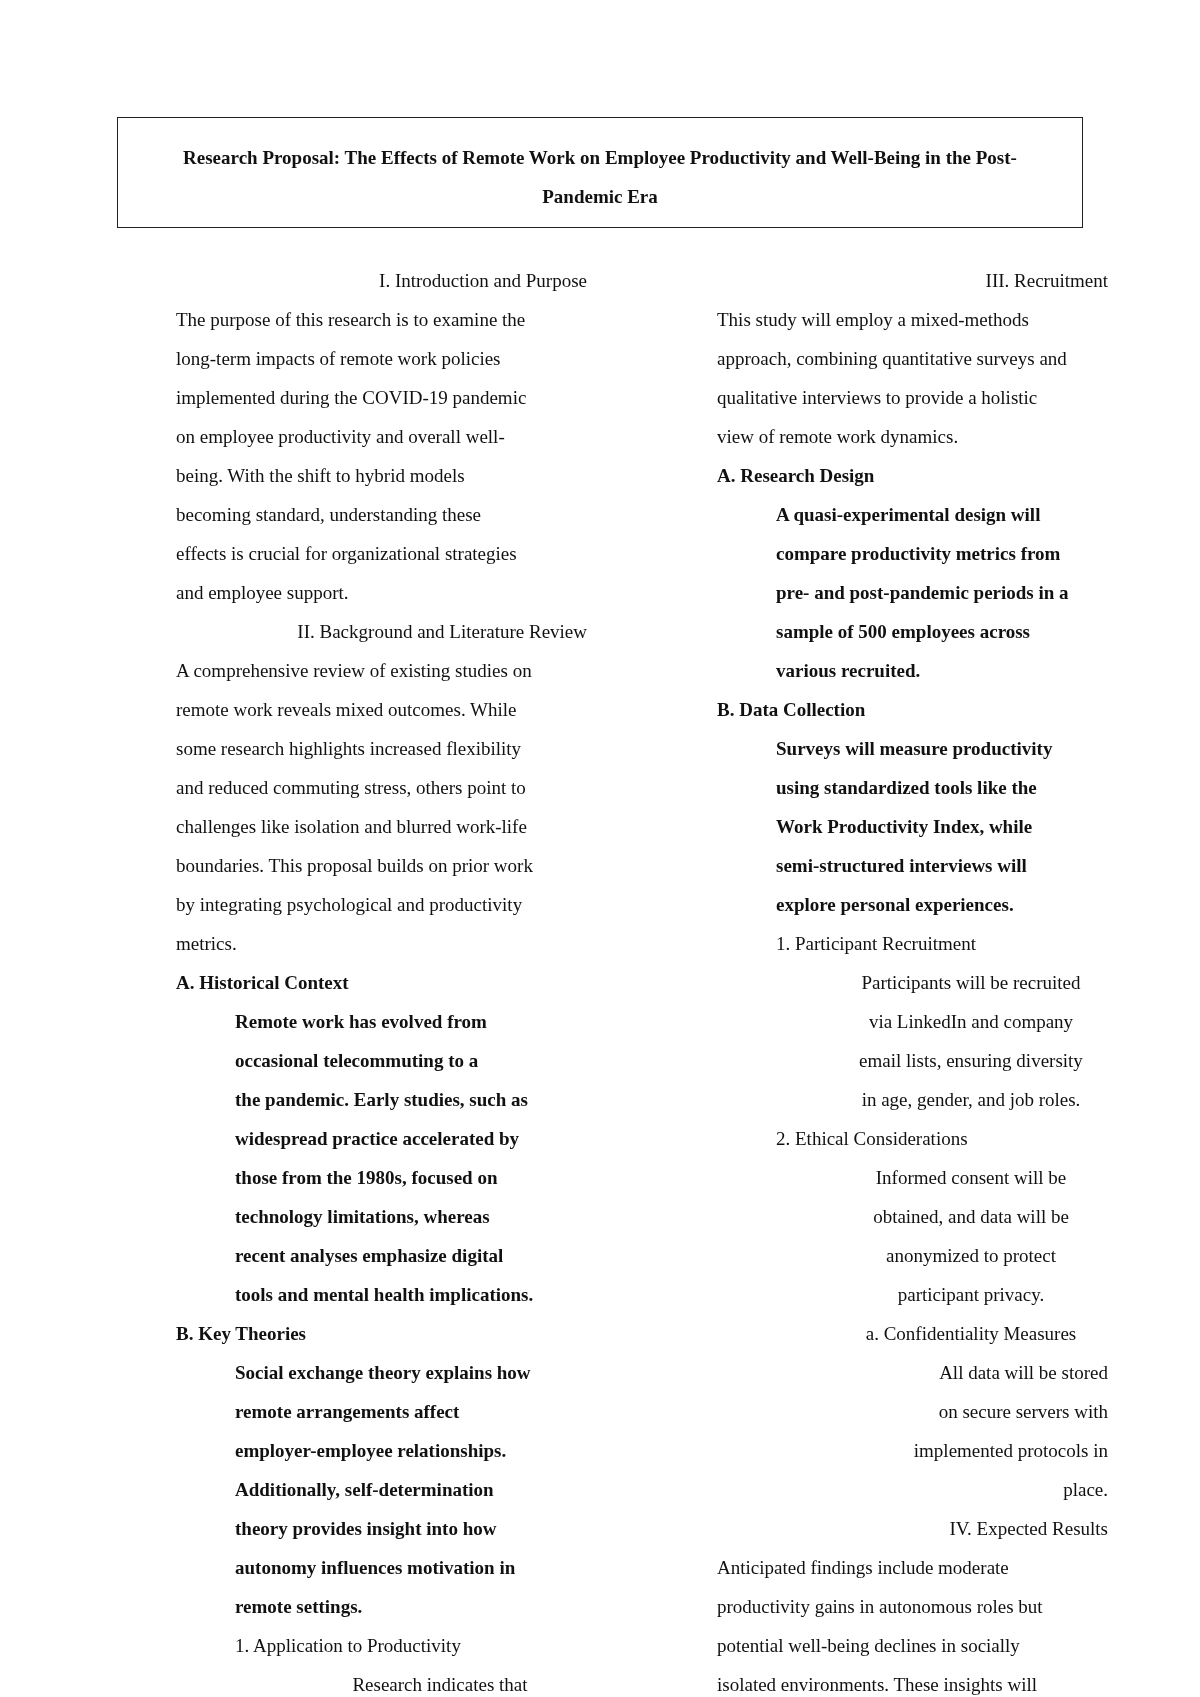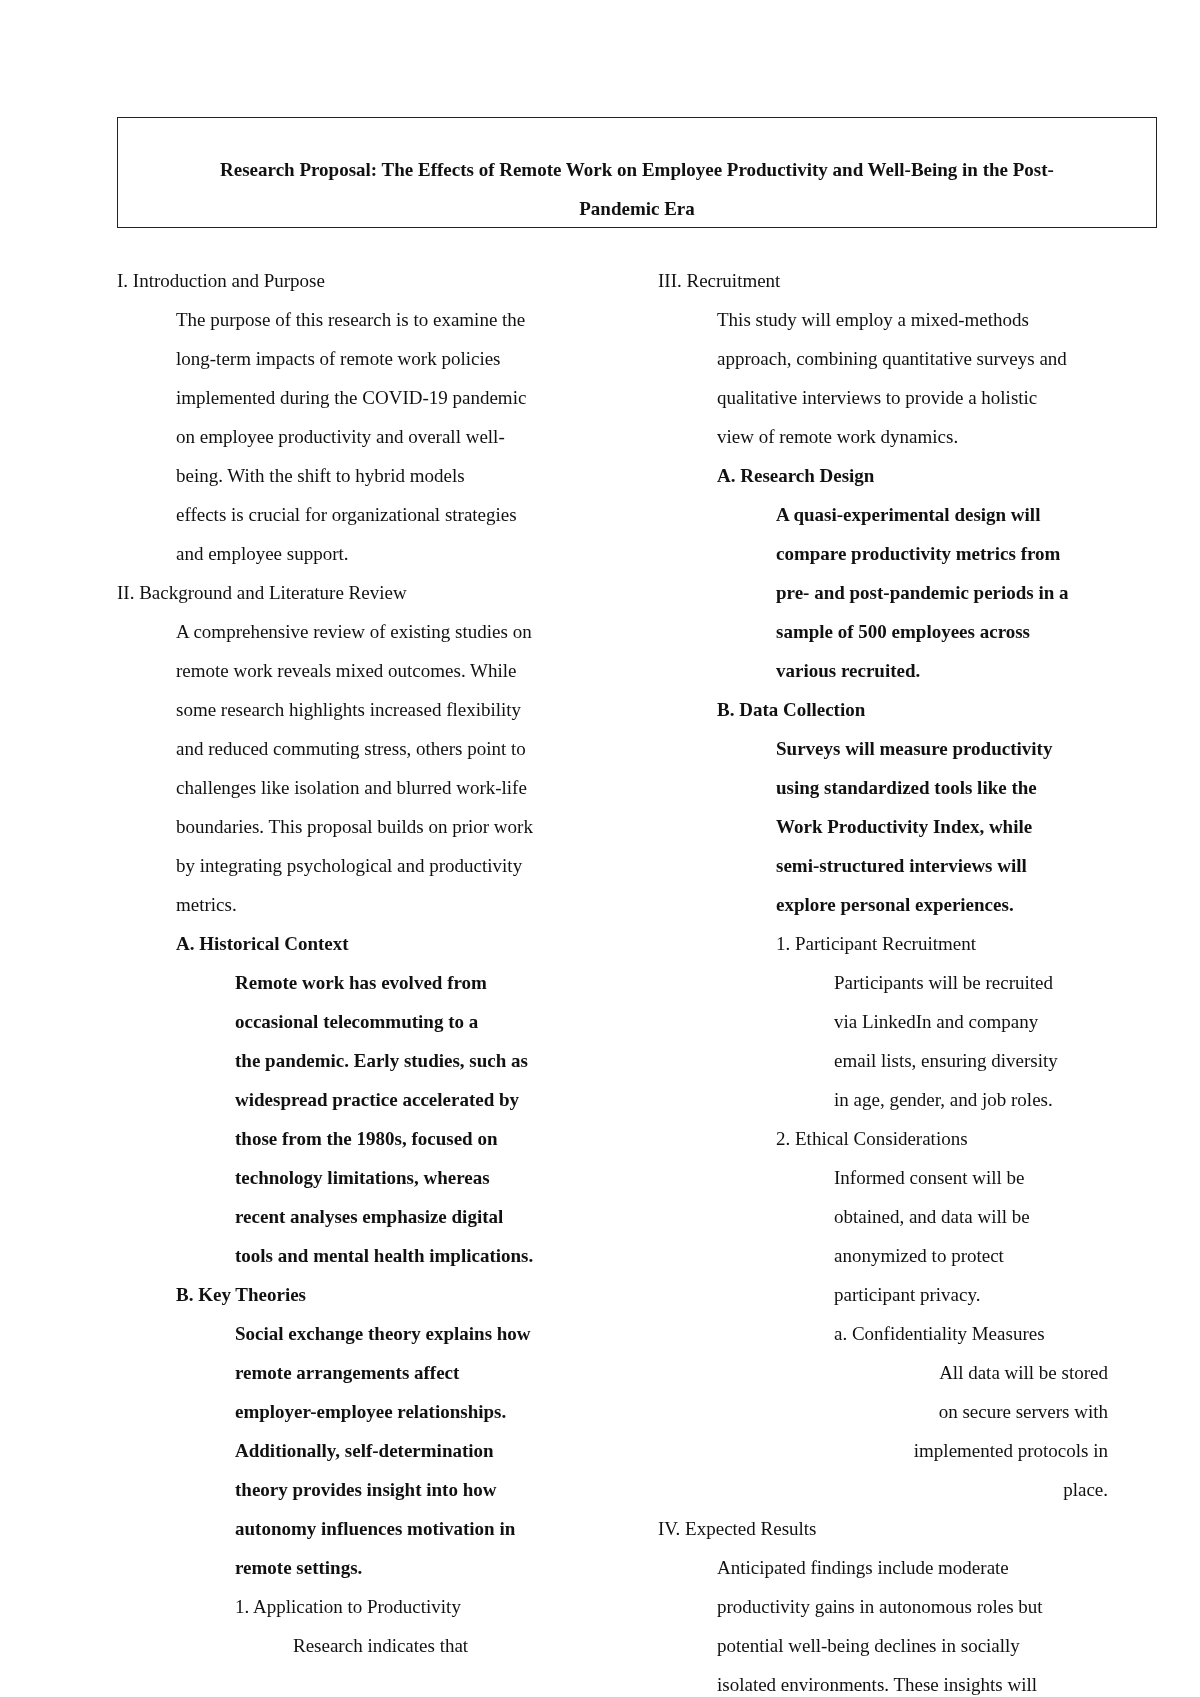--- a/index.html
+++ b/index.html
@@ -3,57 +3,58 @@
 <meta charset="utf-8">
 <style>
   html, body { margin: 0; padding: 0; background: #ffffff; }
   body {
     width: 1200px; height: 1697px; overflow: hidden; position: relative;
     font-family: "Liberation Serif", "DejaVu Serif", serif;
     color: #111111;
   }
   .title-box {
     position: absolute; left: 117px; top: 117px;
-    width: 1040px; height: 111px;
+    width: 966px; height: 111px;
     border: 1.3px solid #222;
     box-sizing: border-box;
     text-align: center;
     font-weight: bold; font-size: 19px; line-height: 39px;
-    padding-top: 32px;
+    padding-top: 20px;
   }
   .col {
     position: absolute; top: 261px;
     font-size: 19px; line-height: 39px;
   }
   .col.left { left: 117px; width: 470px; }
   .col.right { left: 658px; width: 450px; }
   .line { white-space: nowrap; height: 39px; }
   .b { font-weight: bold; }
-  .i0 { padding-left: 0; }
+  .i0 { padding-left: 0; text-align: right; }
   .i1 { padding-left: 59px; }
   .i2 { padding-left: 118px; }
-  .i3 { padding-left: 176px; }
+  .i3 { padding-left: 176px; text-align: center; }
   .i4 { padding-left: 235px; text-align: right; }
 </style>
 </head>
 <body>
 
 <div class="title-box">
   <div>Research Proposal: The Effects of Remote Work on Employee Productivity and Well-Being in the Post-</div>
   <div>Pandemic Era</div>
 </div>
 
 <div class="col left">
   <div class="line i0">I. Introduction and Purpose</div>
   <div>
     <div class="line i1">The purpose of this research is to examine the</div>
     <div class="line i1">long-term impacts of remote work policies</div>
     <div class="line i1">implemented during the COVID-19 pandemic</div>
     <div class="line i1">on employee productivity and overall well-</div>
     <div class="line i1">being. With the shift to hybrid models</div>
+    <div class="line i1">becoming standard, understanding these</div>
     <div class="line i1">effects is crucial for organizational strategies</div>
     <div class="line i1">and employee support.</div>
   </div>
 
   <div class="line i0">II. Background and Literature Review</div>
   <div>
     <div class="line i1">A comprehensive review of existing studies on</div>
     <div class="line i1">remote work reveals mixed outcomes. While</div>
     <div class="line i1">some research highlights increased flexibility</div>
     <div class="line i1">and reduced commuting stress, others point to</div>

